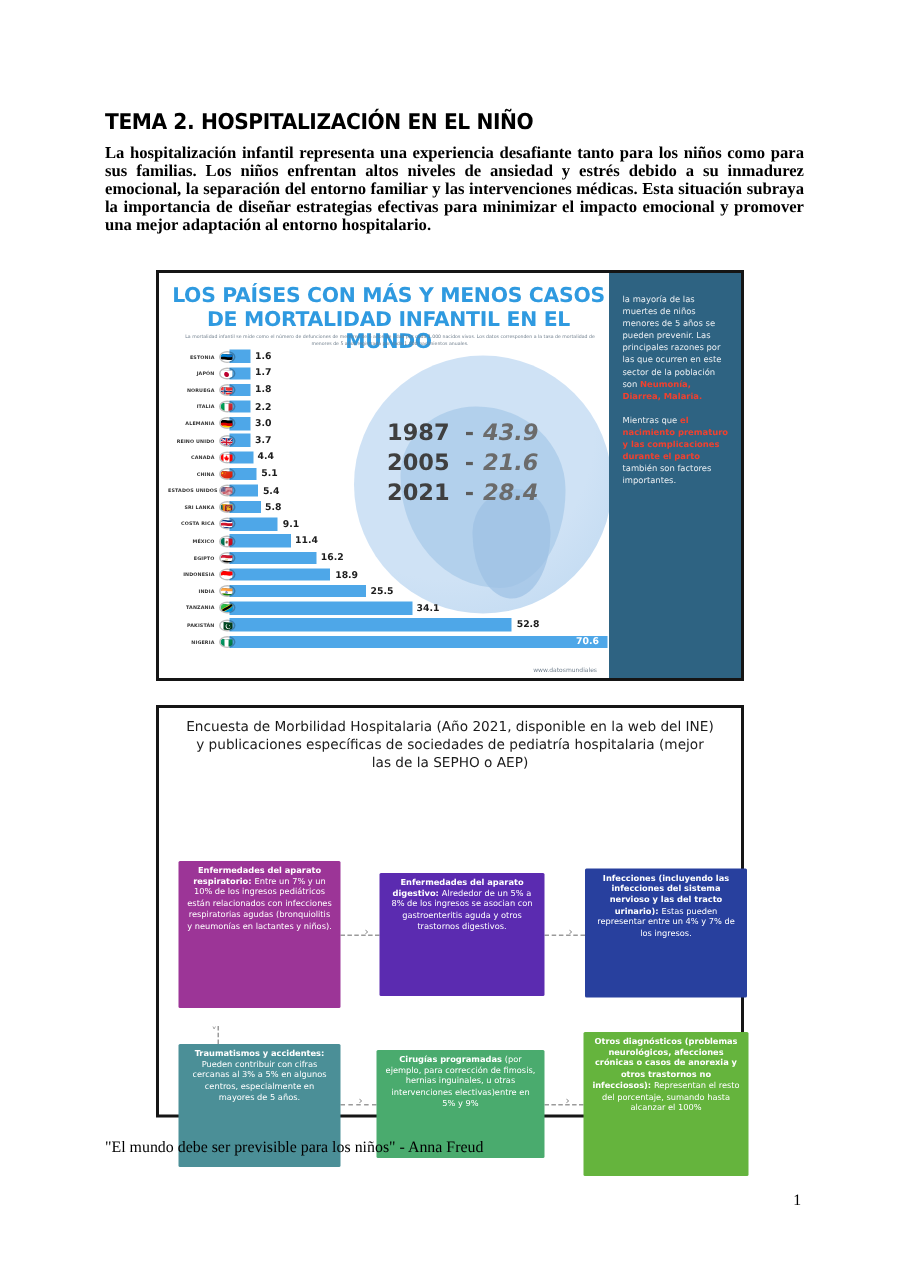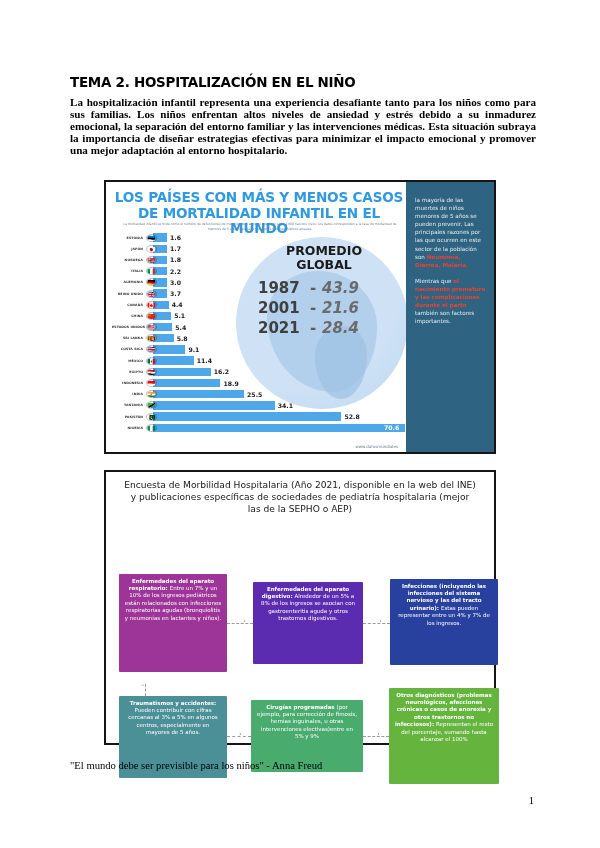--- a/index.html
+++ b/index.html
@@ -270,29 +270,28 @@
   <p class="doc-para">La hospitalización infantil representa una experiencia desafiante tanto para los niños como para sus familias. Los niños enfrentan altos niveles de ansiedad y estrés debido a su inmadurez emocional, la separación del entorno familiar y las intervenciones médicas. Esta situación subraya la importancia de diseñar estrategias efectivas para minimizar el impacto emocional y promover una mejor adaptación al entorno hospitalario.</p>
 
   <div class="info1">
     <div class="ig-body">
 
       <div class="globe"></div>
 
       <div class="ig-title">LOS PAÍSES CON MÁS Y MENOS CASOS DE MORTALIDAD INFANTIL EN EL MUNDO</div>
       <div class="ig-sub">La mortalidad infantil se mide como el número de defunciones de menores de 5 años de edad por cada 1.000 nacidos vivos. Los datos corresponden a la tasa de mortalidad de menores de 5 años registrada por cada 1.000 nacimientos anuales.</div>
 
-      <div class="promedio">PROMEDIO GLOBAL</div>
       <div class="years" id="years-box">
           <div class="yrow">
             <span class="yr">1987</span>
             <span class="dsh">-</span>
             <span class="val">43.9</span>
           </div>
           <div class="yrow">
-            <span class="yr">2001</span>
+            <span class="yr">2005</span>
             <span class="dsh">-</span>
             <span class="val">21.6</span>
           </div>
           <div class="yrow">
             <span class="yr">2021</span>
             <span class="dsh">-</span>
             <span class="val">28.4</span>
           </div>
         </div>
 

